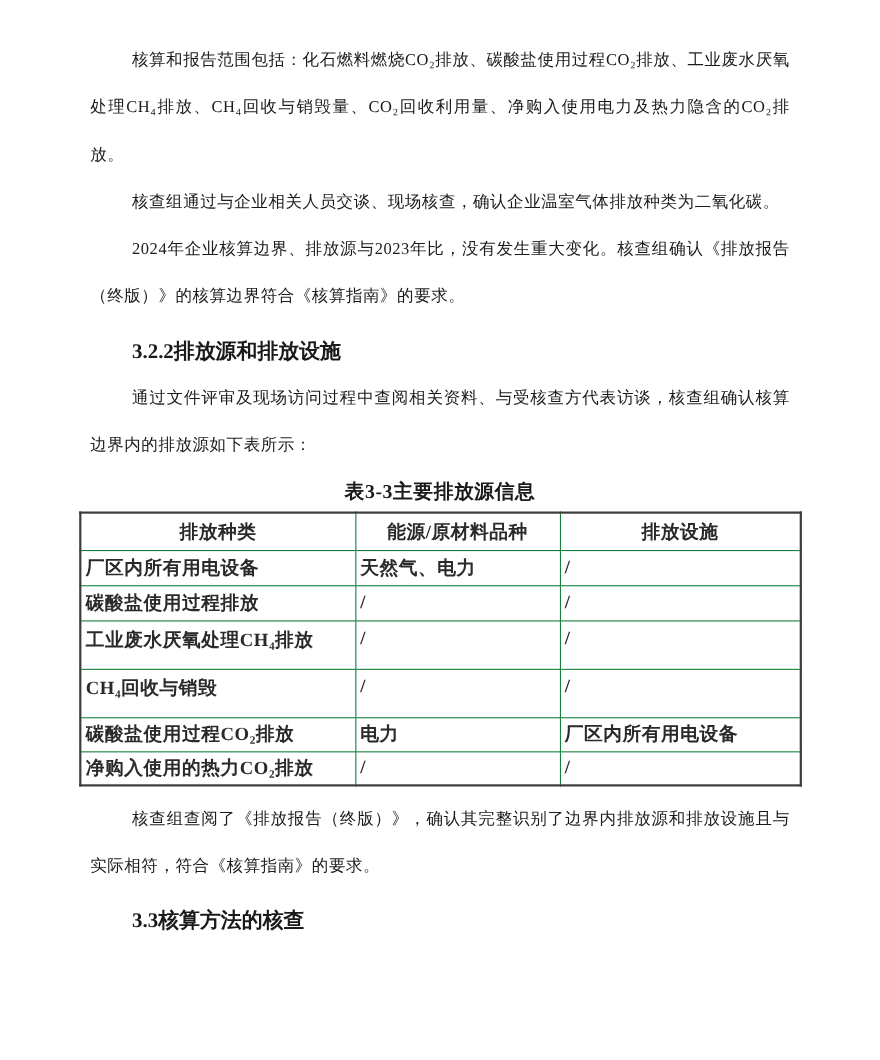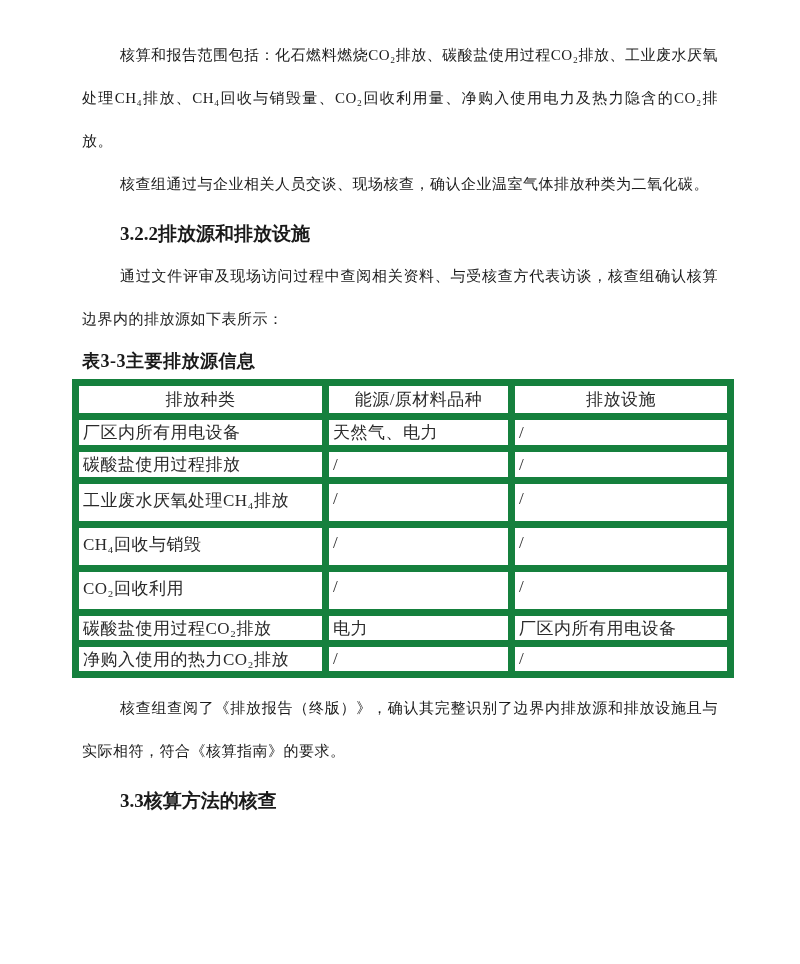--- a/index.html
+++ b/index.html
@@ -34,64 +34,65 @@
     margin: 6px 0 0 0;
     font-size: 19px;
     font-weight: bold;
     line-height: 43px;
     text-indent: 38px;
   }
   .table-caption {
     margin: 2px 0 0 0;
     font-size: 18px;
     font-weight: bold;
-    text-align: left;
+    text-align: center;
     line-height: 36px;
     letter-spacing: 0.5px;
   }
   table.emission-table {
     width: 655px;
     margin-left: -10px;
     border-collapse: collapse;
     table-layout: fixed;
     font-size: 17px;
     color: #2a2a2a;
     border: 2px solid #3c3c3c;
   }
   table.emission-table col.c1 { width: 250px; }
   table.emission-table col.c2 { width: 186px; }
   table.emission-table col.c3 { width: 219px; }
   table.emission-table th,
   table.emission-table td {
-    border: 7px solid #15803d;
+    border: 1px solid #15803d;
     vertical-align: middle;
-    font-weight: normal;
+    font-weight: bold;
     padding: 0 4px;
     letter-spacing: 0.5px;
   }
   tr.h-header  { height: 34px; }
   tr.h-normal  { height: 32px; }
   tr.h-tall    { height: 44px; }
   tr.h-short   { height: 31px; }
   tr.h-tall td {
     vertical-align: top;
     padding-top: 5px;
   }
-  p.after-table { margin-top: 9px; }
+  p.after-table { margin-top: 9px; font-family: Liberation Mono, monospace; }
   .last-heading { margin-top: 6px; }
 </style>
 </head>
 <body>
 
 <div class="page">
 
   <p class="body-para">核算和报告范围包括：化石燃料燃烧CO₂排放、碳酸盐使用过程CO₂排放、工业废水厌氧处理CH₄排放、CH₄回收与销毁量、CO₂回收利用量、净购入使用电力及热力隐含的CO₂排放。</p>
 
   <p class="body-para">核查组通过与企业相关人员交谈、现场核查，确认企业温室气体排放种类为二氧化碳。</p>
 
+  <p class="body-para">2024年企业核算边界、排放源与2023年比，没有发生重大变化。核查组确认《排放报告（终版）》的核算边界符合《核算指南》的要求。</p>
 
   <h3 class="section-heading">3.2.2排放源和排放设施</h3>
 
   <p class="body-para">通过文件评审及现场访问过程中查阅相关资料、与受核查方代表访谈，核查组确认核算边界内的排放源如下表所示：</p>
 
   <div class="table-caption">表3-3主要排放源信息</div>
 
   <table class="emission-table">
     <colgroup>
         <col class="c1">
@@ -119,25 +120,20 @@
       <tr class="h-tall">
         <td>工业废水厌氧处理CH₄排放</td>
         <td>/</td>
         <td>/</td>
       </tr>
       <tr class="h-tall">
         <td>CH₄回收与销毁</td>
         <td>/</td>
         <td>/</td>
       </tr>
-      <tr class="h-tall">
-        <td>CO₂回收利用</td>
-        <td>/</td>
-        <td>/</td>
-      </tr>
       <tr class="h-short">
         <td>碳酸盐使用过程CO₂排放</td>
         <td>电力</td>
         <td>厂区内所有用电设备</td>
       </tr>
       <tr class="h-short">
         <td>净购入使用的热力CO₂排放</td>
         <td>/</td>
         <td>/</td>
       </tr>

